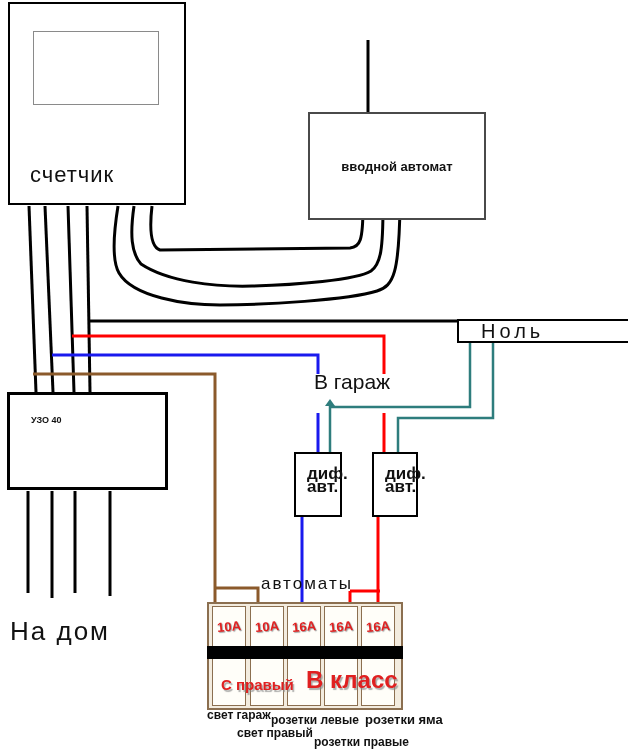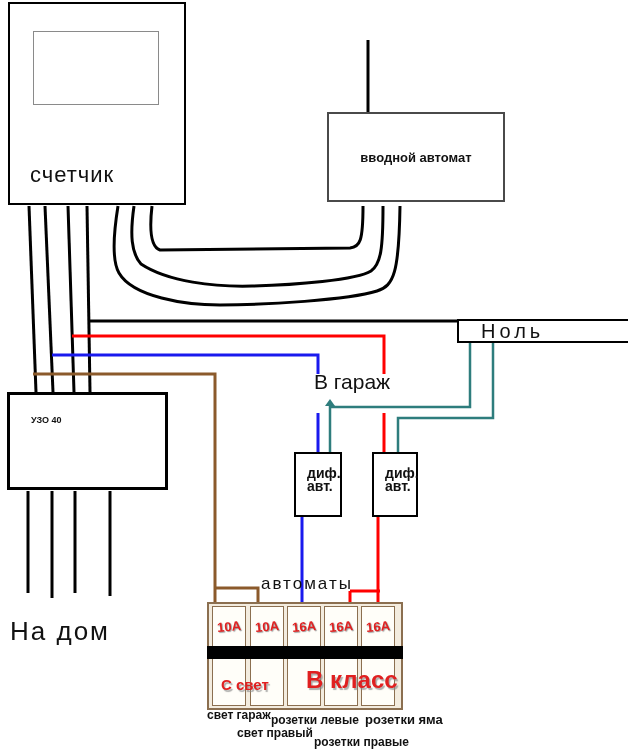--- a/index.html
+++ b/index.html
@@ -8,29 +8,29 @@
     --label-red:#e02020; --box-border:#000000;
   }
   html,body{margin:0;padding:0;background:#fff;}
   #stage{position:relative;width:628px;height:750px;background:#ffffff;
          font-family:"Liberation Sans", sans-serif;color:#111;overflow:hidden;}
   #wires{position:absolute;left:0;top:0;z-index:1;}
   .box{position:absolute;background:#fff;box-sizing:border-box;z-index:2;}
   .meter{left:8px;top:2px;width:178px;height:203px;border:2px solid var(--box-border);}
   .meter-display{position:absolute;left:23px;top:27px;width:124px;height:72px;border:1px solid #8a8a8a;background:#fff;}
   .meter-label{position:absolute;left:20px;top:158px;font-size:22px;letter-spacing:1px;}
-  .main-breaker{left:327px;top:112px;width:178px;height:90px;border:2px solid #4a4a4a;
+  .main-breaker{left:308px;top:112px;width:178px;height:108px;border:2px solid #4a4a4a;
                 display:flex;align-items:center;justify-content:center;}
   .main-breaker span{font-size:13px;font-weight:600;}
   .neutral{left:457px;top:319px;width:190px;height:24px;border:2px solid var(--box-border);
            display:flex;align-items:center;}
   .neutral span{font-size:20px;font-weight:500;letter-spacing:4px;padding-left:22px;}
   .rcd{left:7px;top:392px;width:161px;height:98px;border:3px solid var(--box-border);padding-left:28px;}
   .rcd span{position:absolute;left:21px;top:20px;font-size:9px;font-weight:bold;}
-  .diff{width:48px;height:65px;border:2px solid var(--box-border);font-size:14px;font-weight:bold;
+  .diff{width:48px;height:65px;border:2px solid var(--box-border);font-size:17px;font-weight:bold;
         line-height:13px;padding:13px 16px 0 11px;}
   .diff-left{left:294px;top:452px;}
   .diff-right{left:372px;top:452px;width:46px;}
   .floating-label{position:absolute;z-index:2;white-space:nowrap;}
   .garage-label{left:314px;top:370px;font-size:21px;font-weight:500;}
   .house-label{left:10px;top:616px;font-size:26px;letter-spacing:2px;}
   .panel-title{left:261px;top:574px;font-size:17px;font-weight:500;letter-spacing:2px;}
   .panel{left:207px;top:602px;width:196px;height:108px;border:2px solid var(--panel-border);
          background:#f3ecdf;}
   .comp{position:absolute;top:2px;height:100px;width:34px;background:#fffef9;
@@ -130,21 +130,21 @@
     <div class="comp comp3">
       <span>16А</span>
     </div>
     <div class="comp comp4">
       <span>16А</span>
     </div>
     <div class="comp comp5">
       <span>16А</span>
     </div>
     <div class="band"></div>
-    <div class="class-label class-left">С свет</div>
+    <div class="class-label class-left">С правый</div>
     <div class="class-label class-right">В класс</div>
   </div>
 
   <div class="floating-label circuit c-light-left">свет гараж</div>
   <div class="floating-label circuit c-sockets-left">розетки левые</div>
   <div class="floating-label circuit c-sockets-pit">розетки яма</div>
   <div class="floating-label circuit c-light-right">свет правый</div>
   <div class="floating-label circuit c-sockets-right">розетки правые</div>
 
 </div>

